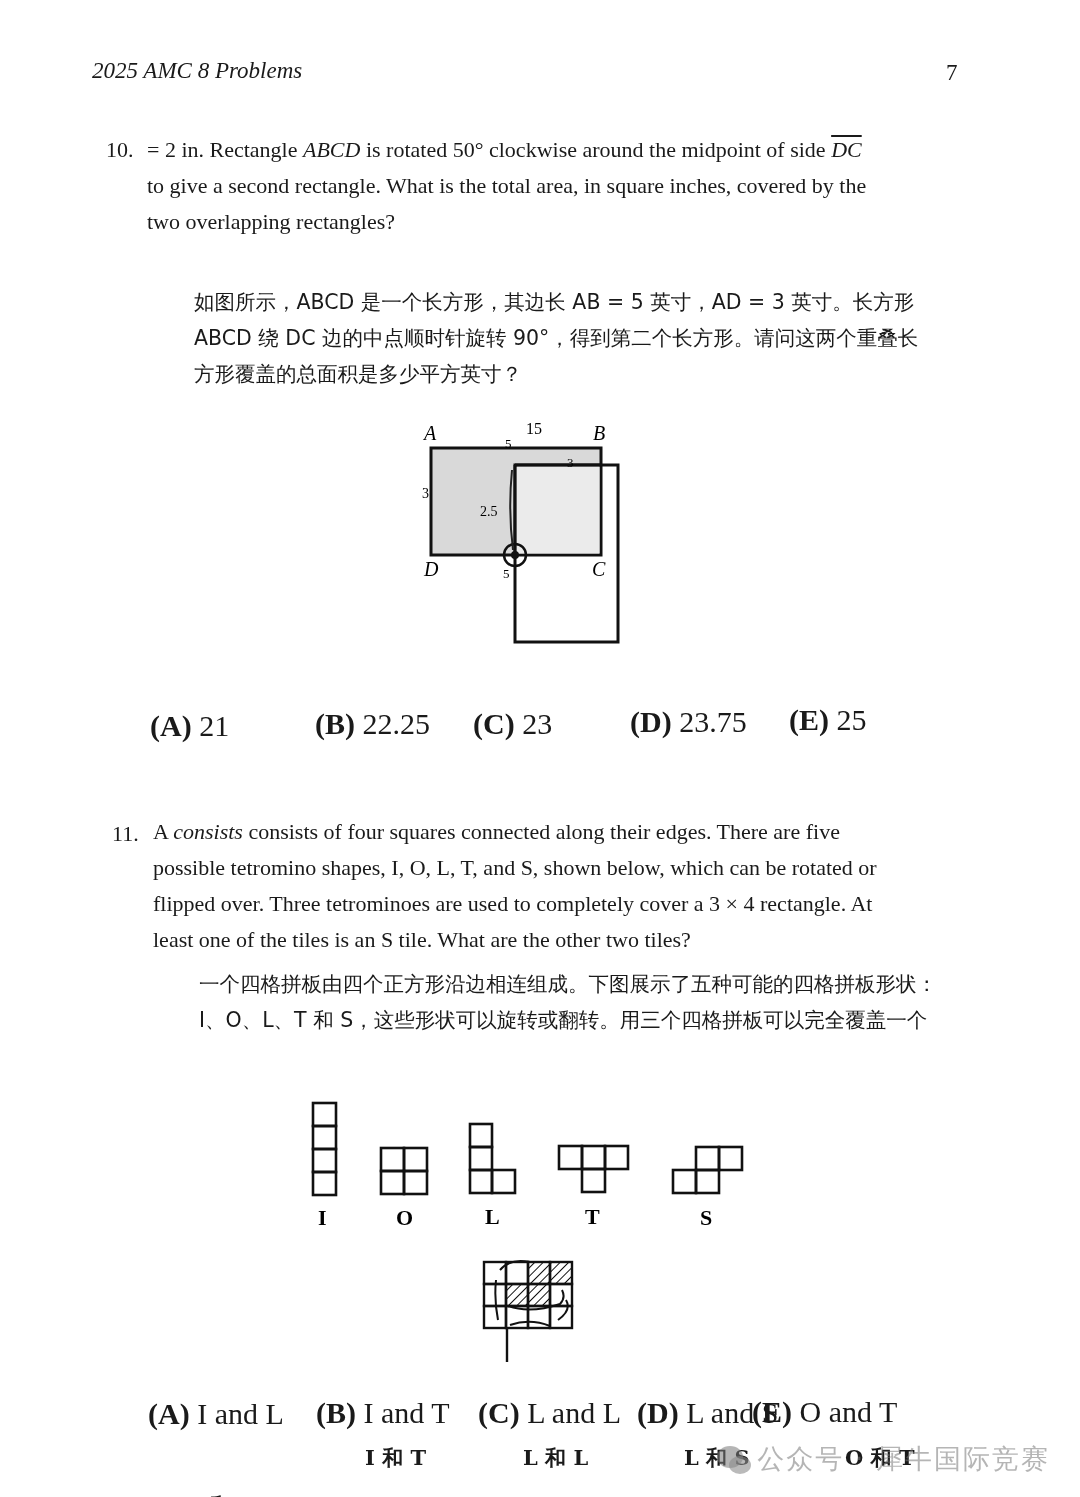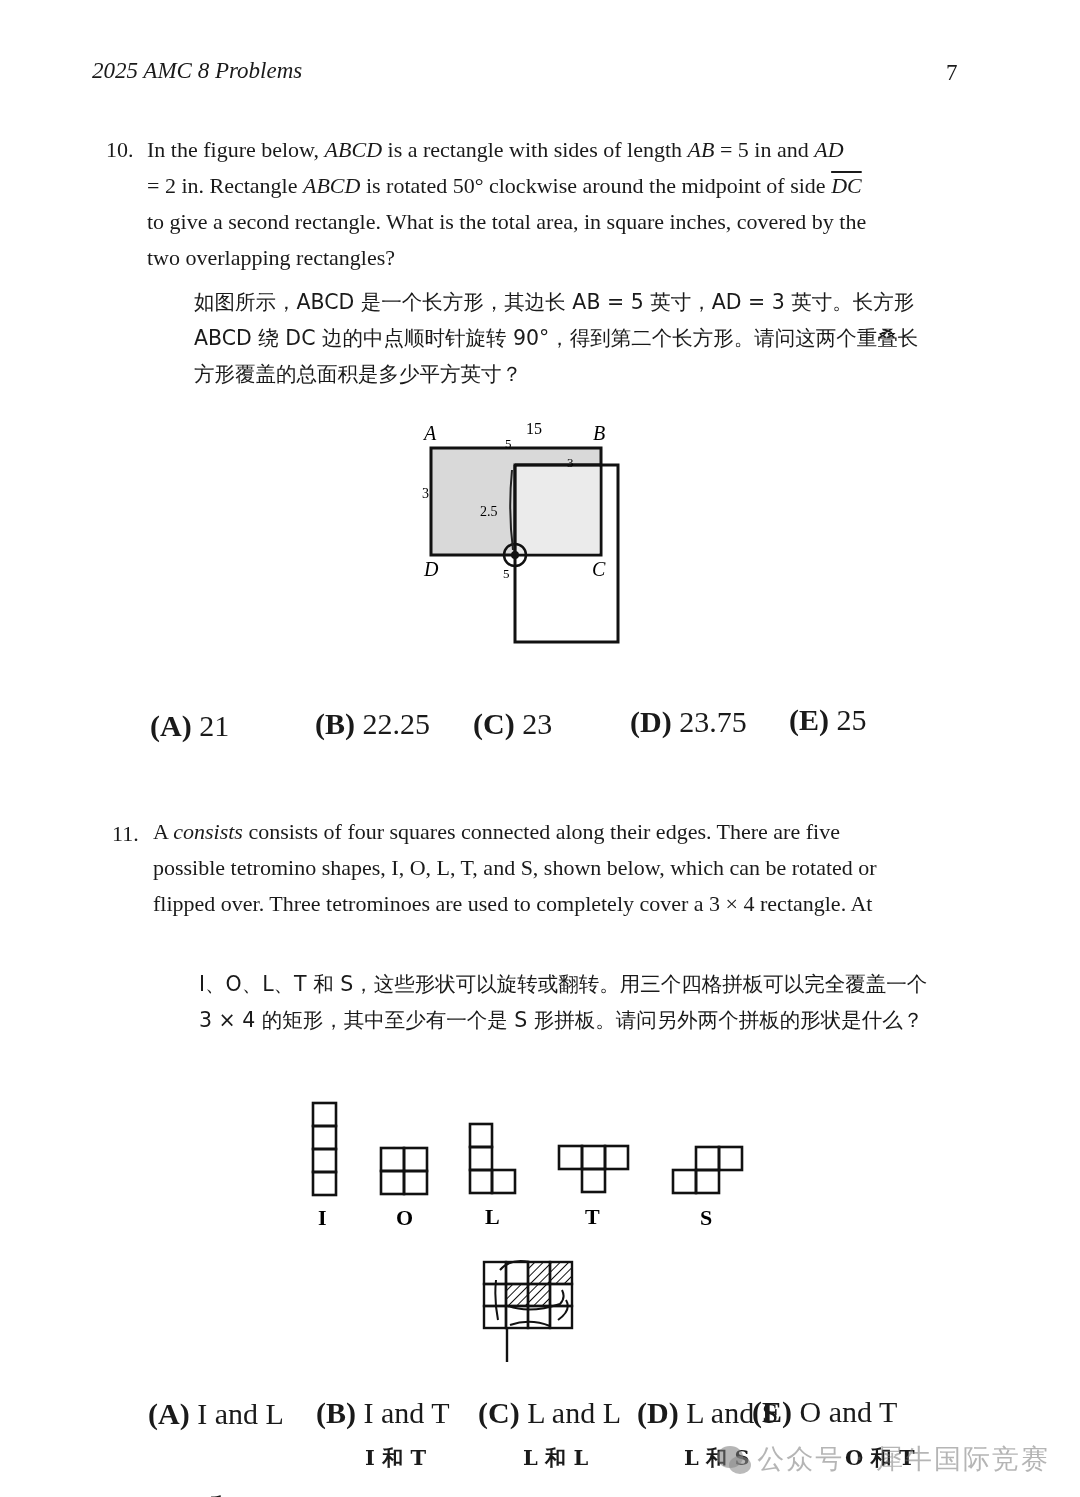--- a/index.html
+++ b/index.html
@@ -24,23 +24,20 @@
 </style>
 </head>
 <body>
 
 <div class="abs header-title">2025 AMC 8 Problems</div>
 <div class="abs page-num">7</div>
 
 <div>
   <div class="abs p" style="left:106px; top:132px;">10.</div>
   <div class="abs p en-block" style="left:147px; top:132px;">
-    <div>
-      <span>In the figure below, </span><span class="it">ABCD</span><span> is a rectangle with sides of length </span><span class="it">AB</span><span> = 5 in and </span><span class="it">AD</span>
-    </div>
     <div>
       <span>= 2 in. Rectangle </span><span class="it">ABCD</span><span> is rotated 50° clockwise around the midpoint of side </span><span class="ov">DC</span>
     </div>
     <div>to give a second rectangle. What is the total area, in square inches, covered by the</div>
     <div>two overlapping rectangles?</div>
   </div>
   <div class="abs zh-block" style="left:147px; top:284px;">
     <div>如图所示，ABCD 是一个长方形，其边长 AB = 5 英寸，AD = 3 英寸。长方形</div>
     <div>ABCD 绕 DC 边的中点顺时针旋转 90°，得到第二个长方形。请问这两个重叠长</div>
     <div>方形覆盖的总面积是多少平方英寸？</div>
@@ -75,24 +72,25 @@
 </div>
 
 <div>
   <div class="abs p" style="left:112px; top:816px;">11.</div>
   <div class="abs p en-block" style="left:153px; top:814px;">
     <div>
       <span>A </span><span class="it">consists</span><span> consists of four squares connected along their edges.  There are five</span>
     </div>
     <div>possible tetromino shapes, I, O, L, T, and S, shown below, which can be rotated or</div>
     <div>flipped over. Three tetrominoes are used to completely cover a 3 × 4 rectangle. At</div>
+    <div>least one of the tiles is an S tile. What are the other two tiles?</div>
   </div>
   <div class="abs zh-block" style="left:152px; top:966px;">
+    <div>一个四格拼板由四个正方形沿边相连组成。下图展示了五种可能的四格拼板形状：</div>
     <div>I、O、L、T 和 S，这些形状可以旋转或翻转。用三个四格拼板可以完全覆盖一个</div>
-    <div>3 × 4 的矩形，其中至少有一个是 S 形拼板。请问另外两个拼板的形状是什么？</div>
   </div>
 
   <svg class="abs" style="left:290px; top:1090px;" width="480" height="150">
     <g fill="none" stroke="#111" stroke-width="2.6">
       <g>
         <rect x="23" y="13" width="23" height="23"></rect>
           <rect x="23" y="36" width="23" height="23"></rect>
           <rect x="23" y="59" width="23" height="23"></rect>
           <rect x="23" y="82" width="23" height="23"></rect>
       </g>

